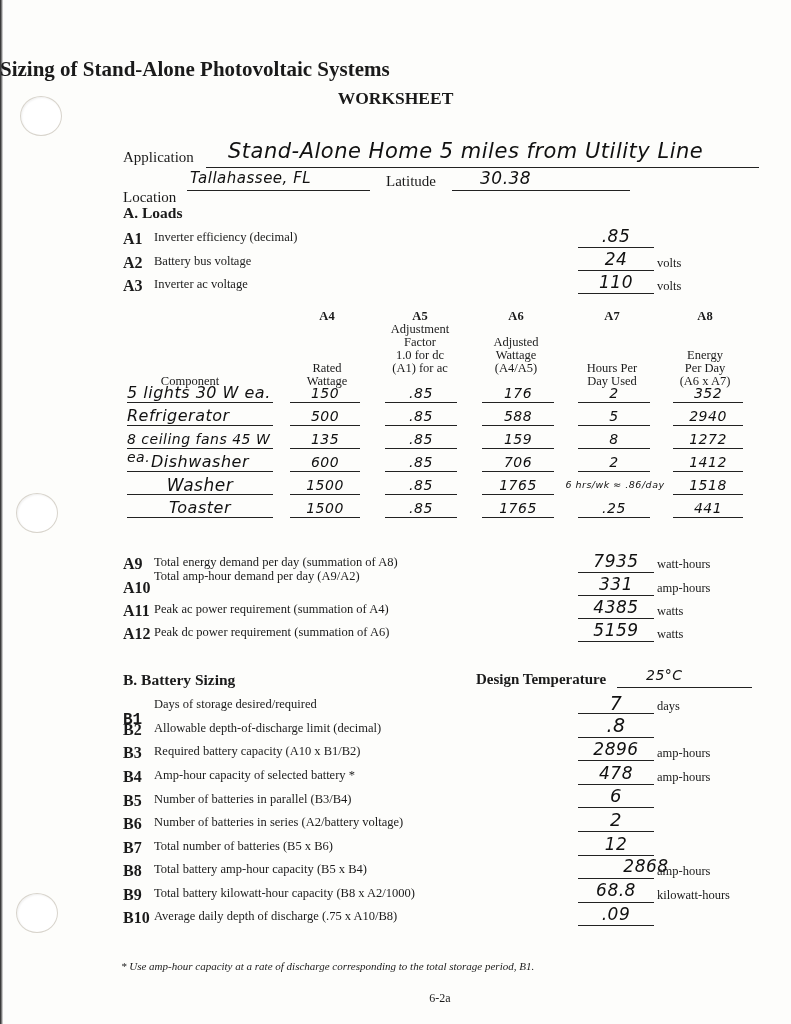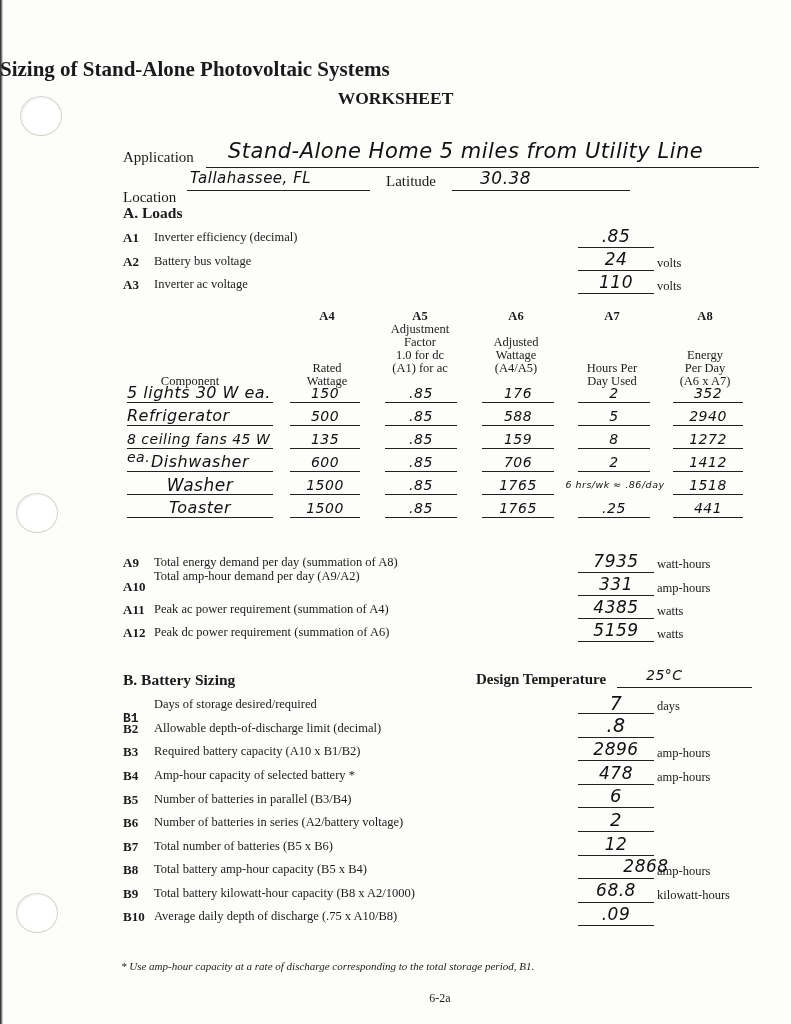--- a/index.html
+++ b/index.html
@@ -33,21 +33,21 @@
   .subtitle {
     left: 0; width: 880px; top: 88px; text-align: center;
     font-size: 17.5px; font-weight: bold;
   }
   .lbl { font-size: 14px; }
   .fill-line {
     position: absolute; border-bottom: 1.3px solid #222; height: 0;
   }
   .fill-text { position: absolute; text-align: center; font-size: 17px; }
   .section-head { font-size: 15.5px; font-weight: bold; }
-  .item-code { font-size: 13px; font-weight: bold; }
+  .item-code { font-size: 16px; font-weight: bold; }
   .item-desc { font-size: 12.5px; }
   .unit { font-size: 12.5px; }
   .th { font-size: 12.5px; text-align: center; line-height: 13px; position: absolute; }
   .th-code { font-weight: bold; font-size: 12.5px; }
   .cell { position: absolute; text-align: center; font-size: 14px; border-bottom: 1.3px solid #222; height: 18px; line-height: 18px; }
   .cell.comp { text-align: left; font-size: 16px; }
   .footnote { font-size: 11px; font-style: italic; }
   .pageno { font-size: 12px; }
 </style>
 </head>

